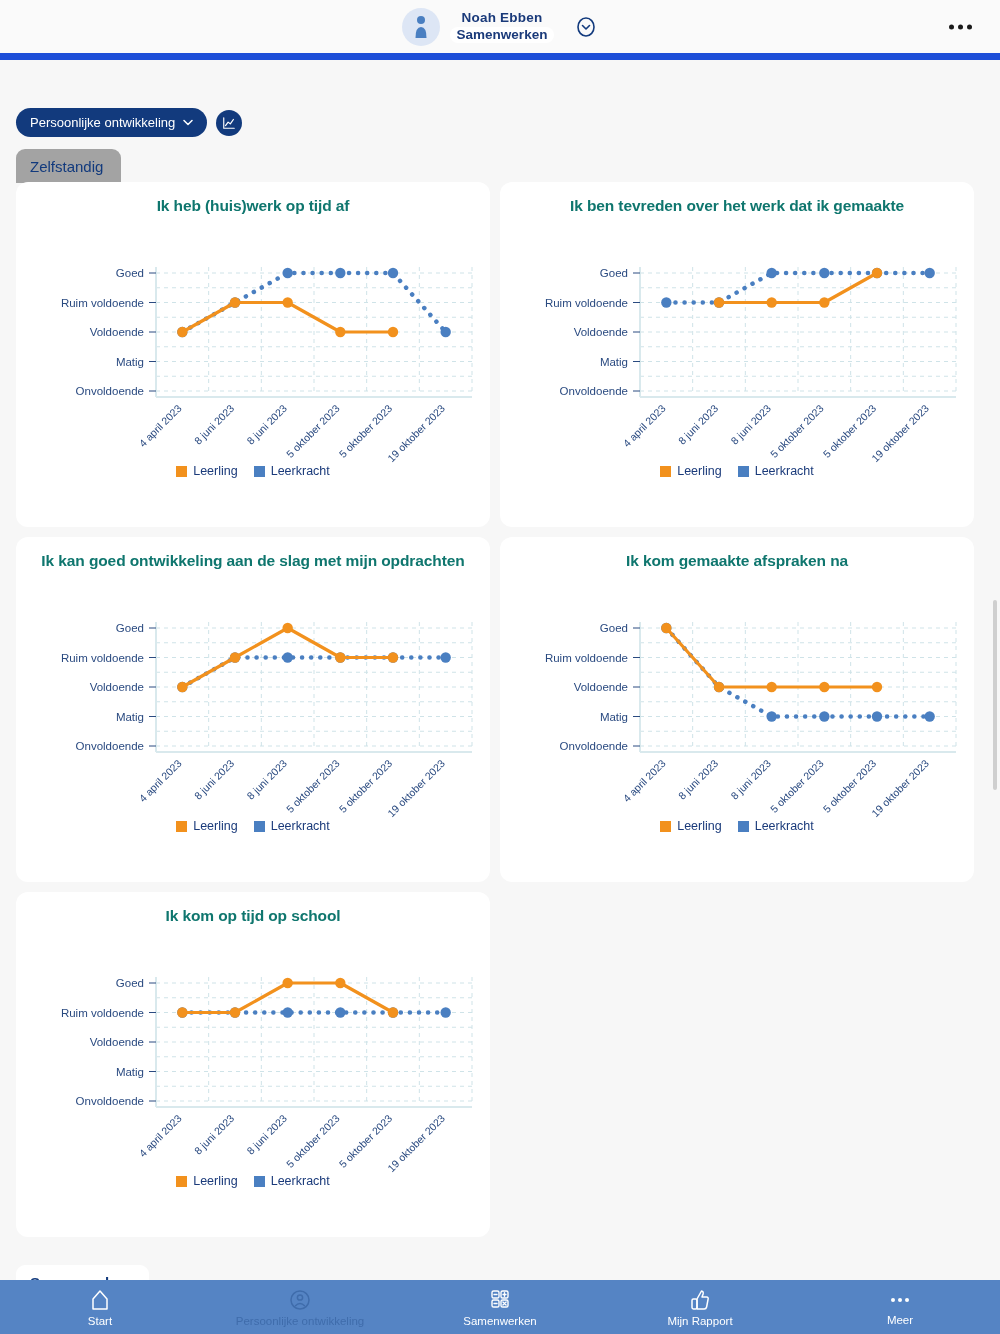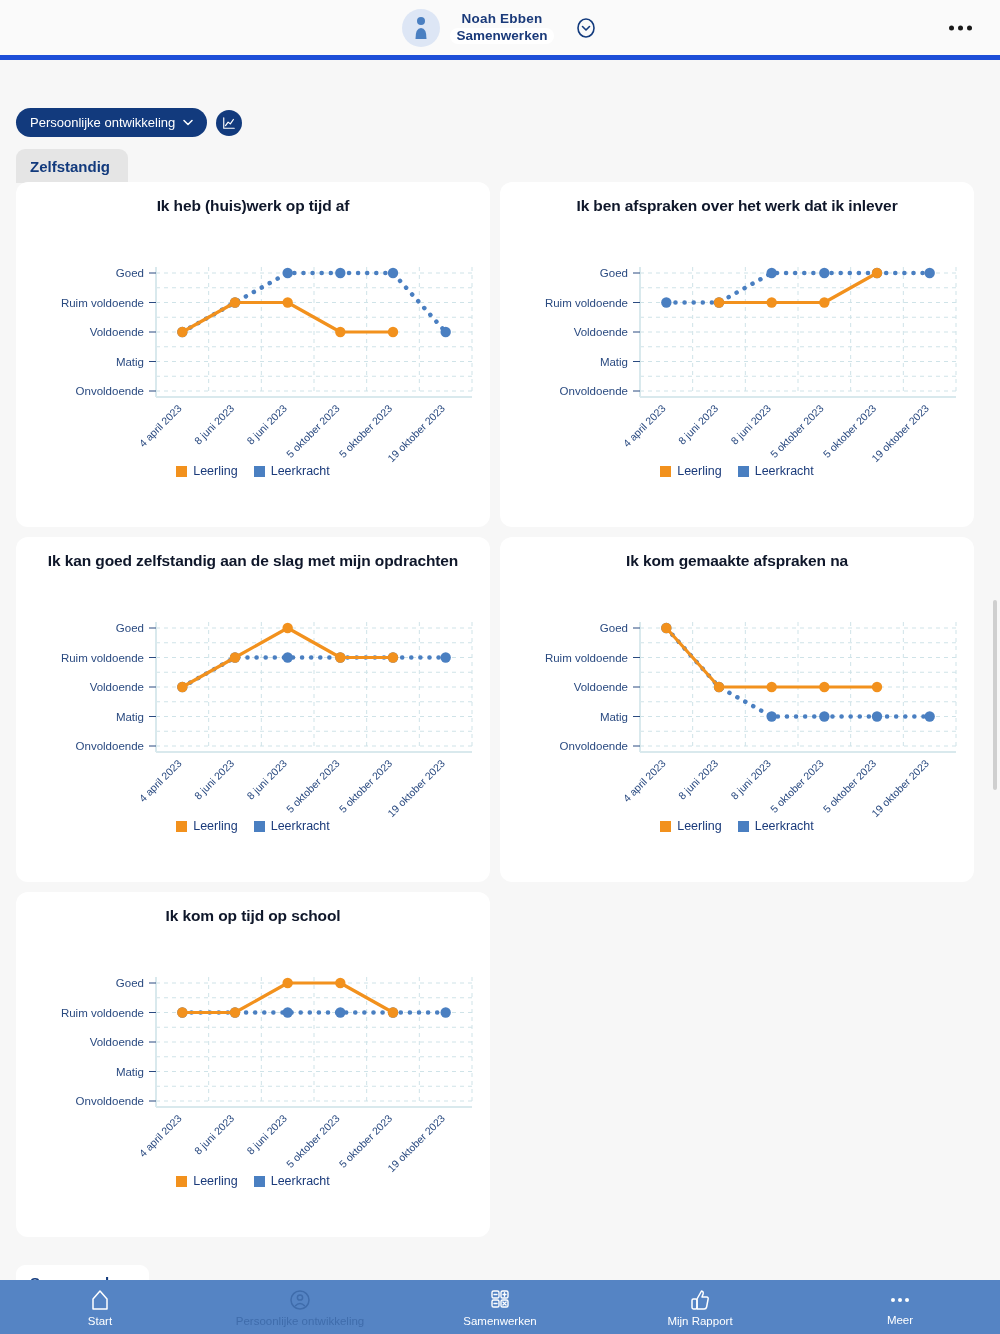--- a/index.html
+++ b/index.html
@@ -7,21 +7,21 @@
     width: 1000px; height: 1334px;
     font-family: "Liberation Sans", sans-serif;
     background: #f7f7f7;
     overflow: hidden;
   }
   .app { position: relative; width: 1000px; height: 1334px; background: #f7f7f7; }
 
   
   .topbar {
     position: absolute; top: 0; left: 0; width: 1000px; height: 60px;
-    background: #fafafa; border-bottom: 5px solid #1d4ed8;
+    background: #fafafa; border-bottom: 7px solid #1d4ed8;
     display: flex; align-items: center; justify-content: center;
   }
   .profile { display: flex; align-items: center; gap: 10px; }
   .avatar {
     width: 38px; height: 38px; border-radius: 50%;
     background: #dde6f5; display: flex; align-items: center; justify-content: center;
   }
   .avatar svg { display: block; }
   .names { display: flex; flex-direction: column; align-items: center; line-height: 1.25; }
   .uname { font-size: 13.5px; font-weight: bold; color: #1a3a7a; letter-spacing: .2px; }
@@ -45,42 +45,42 @@
   }
   .pill .cv { display: block; }
   .icon-btn {
     width: 26px; height: 26px; border-radius: 50%; background: #123a7d;
     display: flex; align-items: center; justify-content: center; cursor: pointer;
   }
 
   
   .sect-tab {
     position: absolute; top: 149px; left: 16px;
-    background: #e5e5e5; border-radius: 9px 9px 0 0;
+    background: #a3a3a3; border-radius: 9px 9px 0 0;
     padding: 9px 18px 8px 14px;
-    font-size: 15px; font-weight: bold; color: #123a7d;
+    font-size: 15px; font-weight: normal; color: #123a7d;
     cursor: pointer;
   }
   .sect-tab2 {
     position: absolute; top: 1265px; left: 16px;
     background: #ffffff; border-radius: 9px 9px 0 0;
     padding: 9px 18px 8px 14px;
     font-size: 15px; font-weight: bold; color: #123a7d;
     cursor: pointer;
   }
 
   
   .grid {
     position: absolute; top: 182px; left: 16px;
     width: 958px;
     display: grid; grid-template-columns: 474px 474px; gap: 10px 10px;
   }
   .card { background: #ffffff; border-radius: 12px; height: 345px; position: relative; }
   .card-title {
-    text-align: center; font-size: 15.5px; font-weight: bold; color: #0f172a;
+    text-align: center; font-size: 15.5px; font-weight: bold; color: #0f766e;
     padding-top: 15px; letter-spacing: -.1px;
   }
   .plot { position: relative; width: 474px; height: 255px; }
   .legend {
     display: flex; justify-content: center; align-items: center; gap: 16px;
     font-size: 12.5px; color: #1a3a7a; margin-top: -6px;
   }
   .legend .li { display: flex; align-items: center; gap: 6px; }
   .sw { width: 11px; height: 11px; display: block; }
   .sw.o { background: #f2911d; }
@@ -214,21 +214,21 @@
             <span class="sw o"></span>
             <span>Leerling</span>
           </div>
           <div class="li">
             <span class="sw b"></span>
             <span>Leerkracht</span>
           </div>
         </div>
       </div>
       <div class="card">
-        <div class="card-title">Ik ben afspraken over het werk dat ik inlever</div>
+        <div class="card-title">Ik ben tevreden over het werk dat ik gemaakte</div>
         <div class="plot"><svg width="474" height="255" viewBox="0 0 474 255">
             <line x1="140" y1="176" x2="456" y2="176" stroke="#cfe3e8" stroke-width="1" stroke-dasharray="4 4"></line>
             <line x1="140" y1="161.25" x2="456" y2="161.25" stroke="#cfe3e8" stroke-width="1" stroke-dasharray="4 4"></line>
             <line x1="140" y1="146.5" x2="456" y2="146.5" stroke="#cfe3e8" stroke-width="1" stroke-dasharray="4 4"></line>
             <line x1="140" y1="131.75" x2="456" y2="131.75" stroke="#cfe3e8" stroke-width="1" stroke-dasharray="4 4"></line>
             <line x1="140" y1="117" x2="456" y2="117" stroke="#cfe3e8" stroke-width="1" stroke-dasharray="4 4"></line>
             <line x1="140" y1="102.25" x2="456" y2="102.25" stroke="#cfe3e8" stroke-width="1" stroke-dasharray="4 4"></line>
             <line x1="140" y1="87.5" x2="456" y2="87.5" stroke="#cfe3e8" stroke-width="1" stroke-dasharray="4 4"></line>
             <line x1="140" y1="72.75" x2="456" y2="72.75" stroke="#cfe3e8" stroke-width="1" stroke-dasharray="4 4"></line>
             <line x1="140" y1="58" x2="456" y2="58" stroke="#cfe3e8" stroke-width="1" stroke-dasharray="4 4"></line>
@@ -274,21 +274,21 @@
             <span class="sw o"></span>
             <span>Leerling</span>
           </div>
           <div class="li">
             <span class="sw b"></span>
             <span>Leerkracht</span>
           </div>
         </div>
       </div>
       <div class="card">
-        <div class="card-title">Ik kan goed zelfstandig aan de slag met mijn opdrachten</div>
+        <div class="card-title">Ik kan goed ontwikkeling aan de slag met mijn opdrachten</div>
         <div class="plot"><svg width="474" height="255" viewBox="0 0 474 255">
             <line x1="140" y1="176" x2="456" y2="176" stroke="#cfe3e8" stroke-width="1" stroke-dasharray="4 4"></line>
             <line x1="140" y1="161.25" x2="456" y2="161.25" stroke="#cfe3e8" stroke-width="1" stroke-dasharray="4 4"></line>
             <line x1="140" y1="146.5" x2="456" y2="146.5" stroke="#cfe3e8" stroke-width="1" stroke-dasharray="4 4"></line>
             <line x1="140" y1="131.75" x2="456" y2="131.75" stroke="#cfe3e8" stroke-width="1" stroke-dasharray="4 4"></line>
             <line x1="140" y1="117" x2="456" y2="117" stroke="#cfe3e8" stroke-width="1" stroke-dasharray="4 4"></line>
             <line x1="140" y1="102.25" x2="456" y2="102.25" stroke="#cfe3e8" stroke-width="1" stroke-dasharray="4 4"></line>
             <line x1="140" y1="87.5" x2="456" y2="87.5" stroke="#cfe3e8" stroke-width="1" stroke-dasharray="4 4"></line>
             <line x1="140" y1="72.75" x2="456" y2="72.75" stroke="#cfe3e8" stroke-width="1" stroke-dasharray="4 4"></line>
             <line x1="140" y1="58" x2="456" y2="58" stroke="#cfe3e8" stroke-width="1" stroke-dasharray="4 4"></line>

